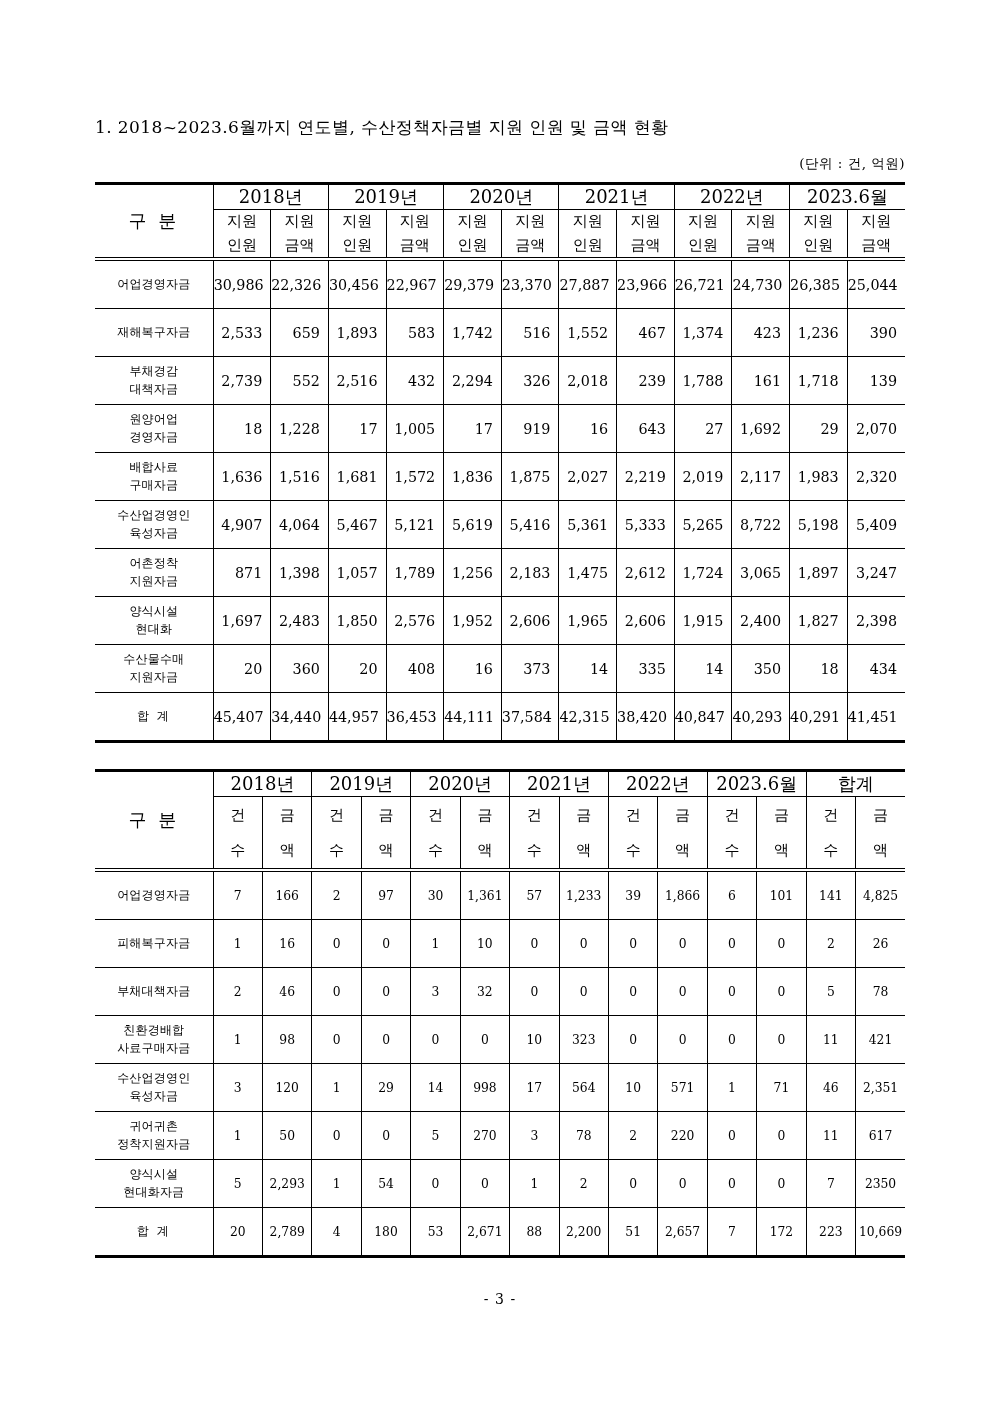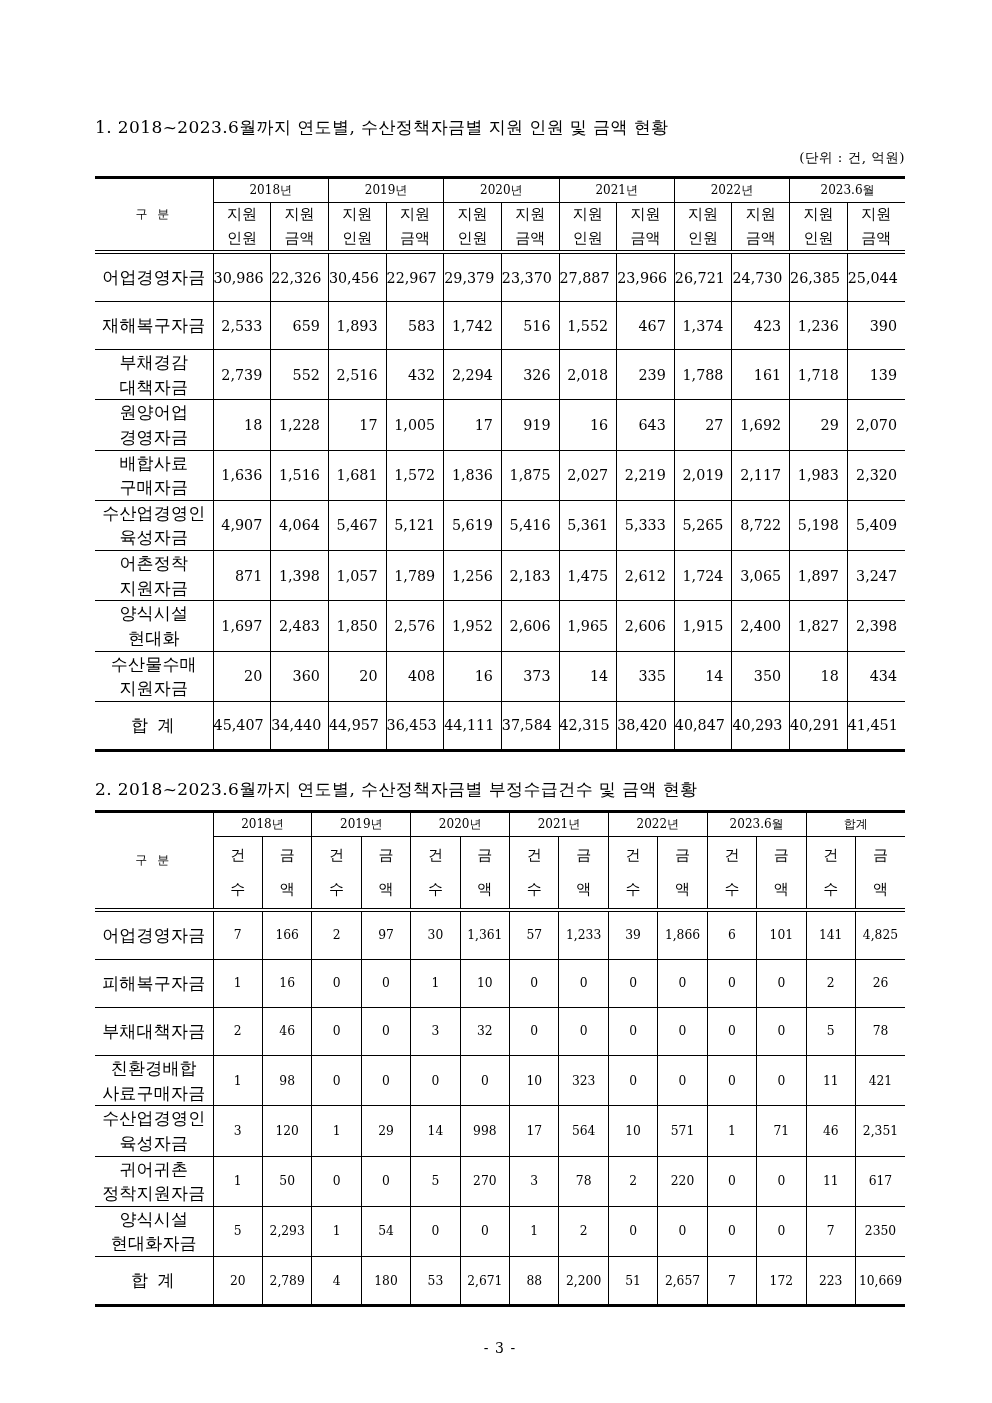--- a/index.html
+++ b/index.html
@@ -17,21 +17,21 @@
   .doc-title {
     font-size: 17px;
     font-weight: 400;
     margin: 0;
     letter-spacing: 0.4px;
     white-space: nowrap;
   }
   .unit-label {
     text-align: right;
     font-size: 13.5px;
-    margin-top: 10px;
+    margin-top: 16px;
     letter-spacing: 0.5px;
   }
   .section-2 { margin-top: 26px; }
 
   table {
     width: 810px;
     table-layout: fixed;
     border-collapse: collapse;
     margin-top: 9px;
     border-top: 3px solid #000;
@@ -42,36 +42,36 @@
     padding: 0;
     text-align: center;
     vertical-align: middle;
     font-weight: 400;
     overflow: hidden;
   }
   tr > *:first-child { border-left: 0; }
   tr > *:last-child  { border-right: 0; }
   thead th { border-top: 0; }
 
-  thead tr.years th { height: 23px; font-size: 12px; }
+  thead tr.years th { height: 23px; font-size: 18px; }
   th.corner {
     font-size: 16px;
     letter-spacing: 3px;
     border-bottom: 4px double #000;
   }
   thead tr.subs th {
     font-size: 15px;
     border-bottom: 4px double #000;
     font-weight: 400;
   }
   #table1 thead tr.subs th { height: 47px; line-height: 1.55; }
   #table2 thead tr.subs th { height: 71px; line-height: 2.3; }
 
   tbody td { height: 47px; }
-  td.label { font-size: 17px; line-height: 1.45; letter-spacing: 0.2px; margin-top: 44px; }
+  td.label { font-size: 12px; line-height: 1.45; letter-spacing: 0.2px; margin-top: 44px; }
   #table1 td.num {
     text-align: right;
     padding-right: 8px;
     font-size: 14.3px;
   }
   #table2 td.num {
     text-align: center;
     font-size: 12.3px;
   }
   tr.total td.label { letter-spacing: 2px; }
@@ -286,21 +286,20 @@
             <td class="num">40,847</td>
             <td class="num">40,293</td>
             <td class="num">40,291</td>
             <td class="num">41,451</td>
           </tr>
         </tbody>
       </table>
   </section>
 
   <section class="section-2">
-    <h2 class="doc-title">2. 2018~2023.6월까지 연도별, 수산정책자금별 부정수급건수 및 금액 현황</h2>
     <table id="table2">
         <colgroup>
           <col class="c-label">
           <col class="c-val">
           <col class="c-val">
           <col class="c-val">
           <col class="c-val">
           <col class="c-val">
           <col class="c-val">
           <col class="c-val">

